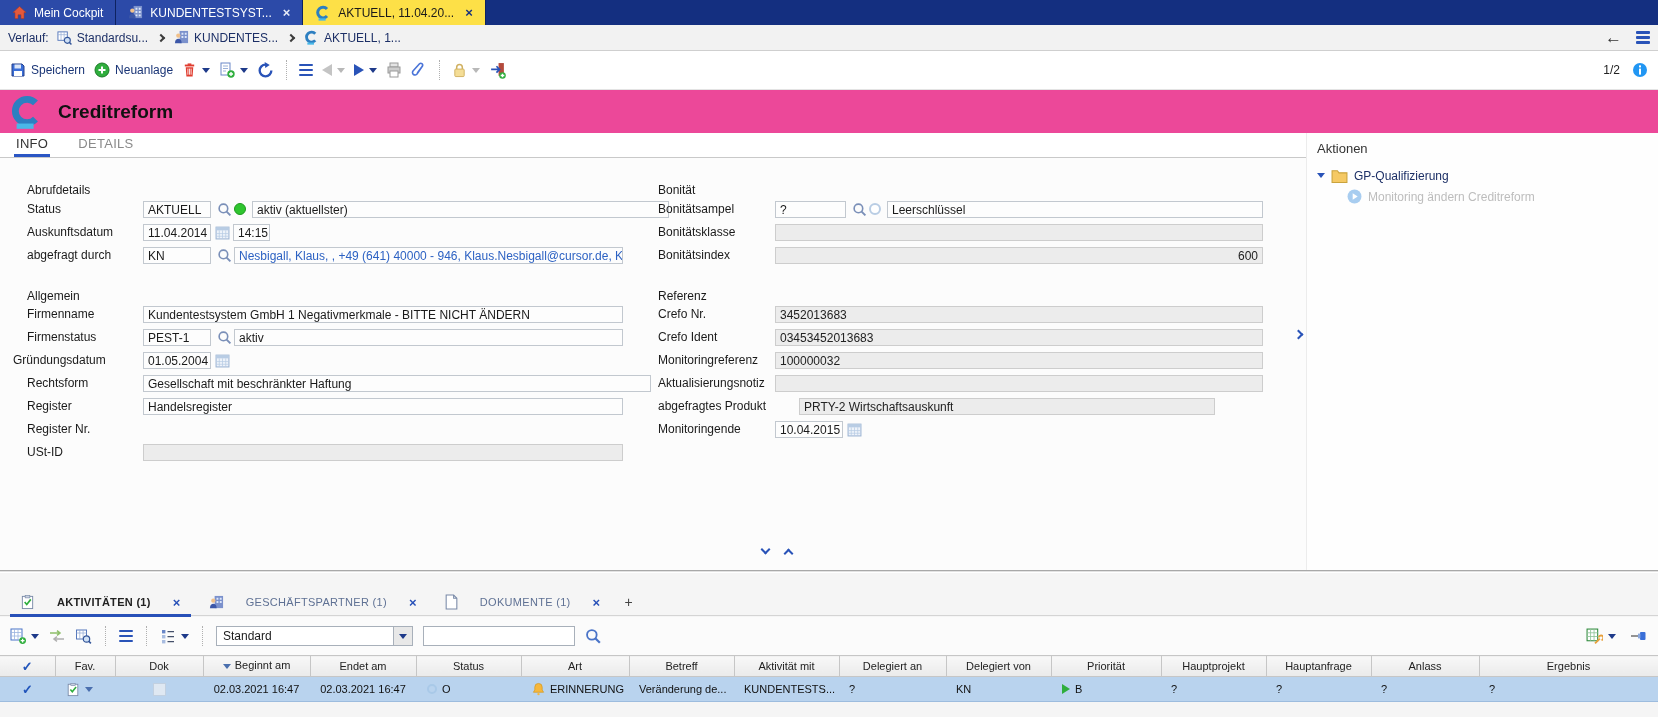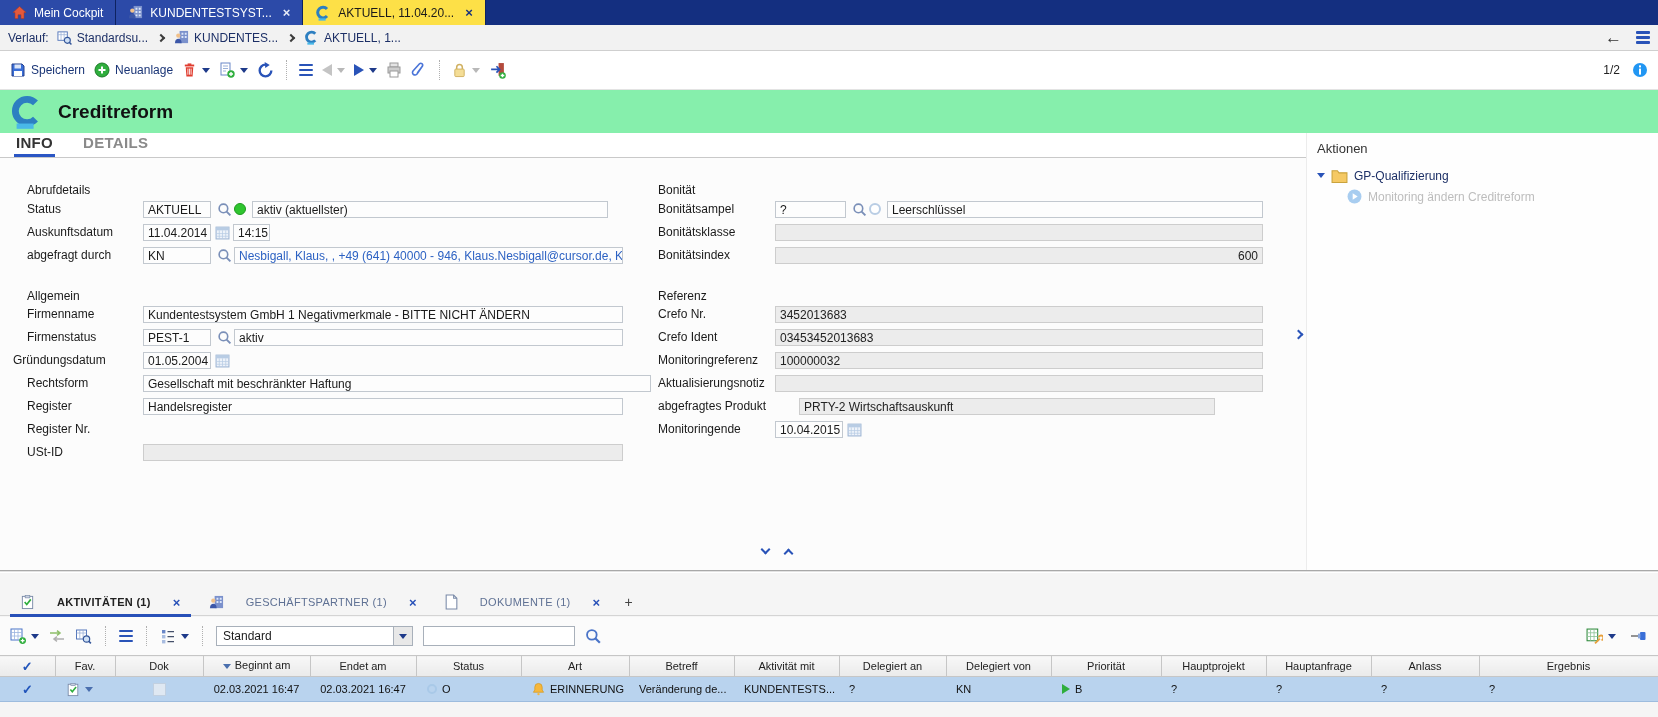--- a/index.html
+++ b/index.html
@@ -31,30 +31,30 @@
 .vsep{width:0;height:20px;border-left:1px dotted #b0b0b0;margin:0 3px}
 .caret{width:0;height:0;border:4px solid transparent;border-top:5px solid #1e3a8a;margin-top:5px}
 .caret.dis{border-top-color:#b8b8b8}
 .tri-r{width:0;height:0;border:6px solid transparent;border-left:10px solid #2953b8;border-right:0}
 .tri-l{width:0;height:0;border:6px solid transparent;border-right:10px solid #c4c4c4;border-left:0}
 .burger{display:inline-block;width:14px}
 .burger i{display:block;height:2.5px;background:#2953b8;margin:2.5px 0;border-radius:1px}
 .tb-right{margin-left:auto;display:flex;align-items:center;gap:12px;color:#222}
 
 
-.rheader{position:absolute;top:90px;left:0;right:0;height:43px;background:#86efac;
+.rheader{position:absolute;top:90px;left:0;right:0;height:43px;background:#ec4899;
   display:flex;align-items:center;padding-left:10px}
 .rtitle{font-size:19px;font-weight:bold;color:#111;margin-left:14px}
 .rsub{font-size:12px;color:#111;margin-left:12px;margin-top:4px}
 
 
 .mainarea{position:absolute;top:133px;left:0;width:1306px;height:437px;background:#fcfcfc}
 .dtabs{position:absolute;top:0;left:0;right:0;height:25px;background:#fff;border-bottom:1px solid #c9c9c9;
   display:flex;align-items:flex-end;padding-left:14px;gap:26px}
-.dtab{position:relative;font-size:15px;font-weight:bold;color:#8a8a8a;padding:0 2px 6px 2px;letter-spacing:.3px}
+.dtab{position:relative;font-size:13px;font-weight:normal;color:#8a8a8a;padding:0 2px 6px 2px;letter-spacing:.3px}
 .dtab.active{color:#333}
 .dtab.active::after{content:"";position:absolute;left:0;right:0;bottom:0;height:3px;background:#2b56c4}
 
 .frow{position:absolute;left:0;right:0;height:17px}
 .flabel{position:absolute;line-height:17px;color:#1a1a1a;white-space:nowrap}
 .fsection{position:absolute;line-height:15px;color:#1a1a1a;white-space:nowrap}
 .fld{position:absolute;top:0;height:17px;background:#fdfdfd;border:1px solid #c2c8cf;
   display:flex;align-items:center;padding:0 4px;white-space:nowrap;overflow:hidden}
 .fld.ro{background:#ececec;border-color:#cdcdcd;color:#222}
 .fld.link{color:#2d62c3}
@@ -293,21 +293,21 @@
     <div class="frow" style="top:68px">
       <span class="flabel" style="left:27px">Status</span>
       <div class="fld" style="left:143px;width:68px">
           <span>AKTUELL</span>
         </div>
       <svg class="icon14" style="left:217px" viewBox="0 0 14 14">
           <circle cx="6" cy="6" r="4" fill="none" stroke="#7a8fb8" stroke-width="1.5"></circle>
           <line x1="9" y1="9" x2="12.5" y2="12.5" stroke="#7a8fb8" stroke-width="1.8"></line>
         </svg>
       <span class="dotg" style="left:234px"></span>
-      <div class="fld" style="left:252px;width:356px">
+      <div class="fld" style="left:252px;width:417px">
           <span>aktiv (aktuellster)</span>
         </div>
     </div>
 
     <div class="frow" style="top:91px">
       <span class="flabel" style="left:27px">Auskunftsdatum</span>
       <div class="fld" style="left:143px;width:68px">
           <span>11.04.2014</span>
         </div>
       <svg class="icon14" style="left:215px" viewBox="0 0 14 14">

